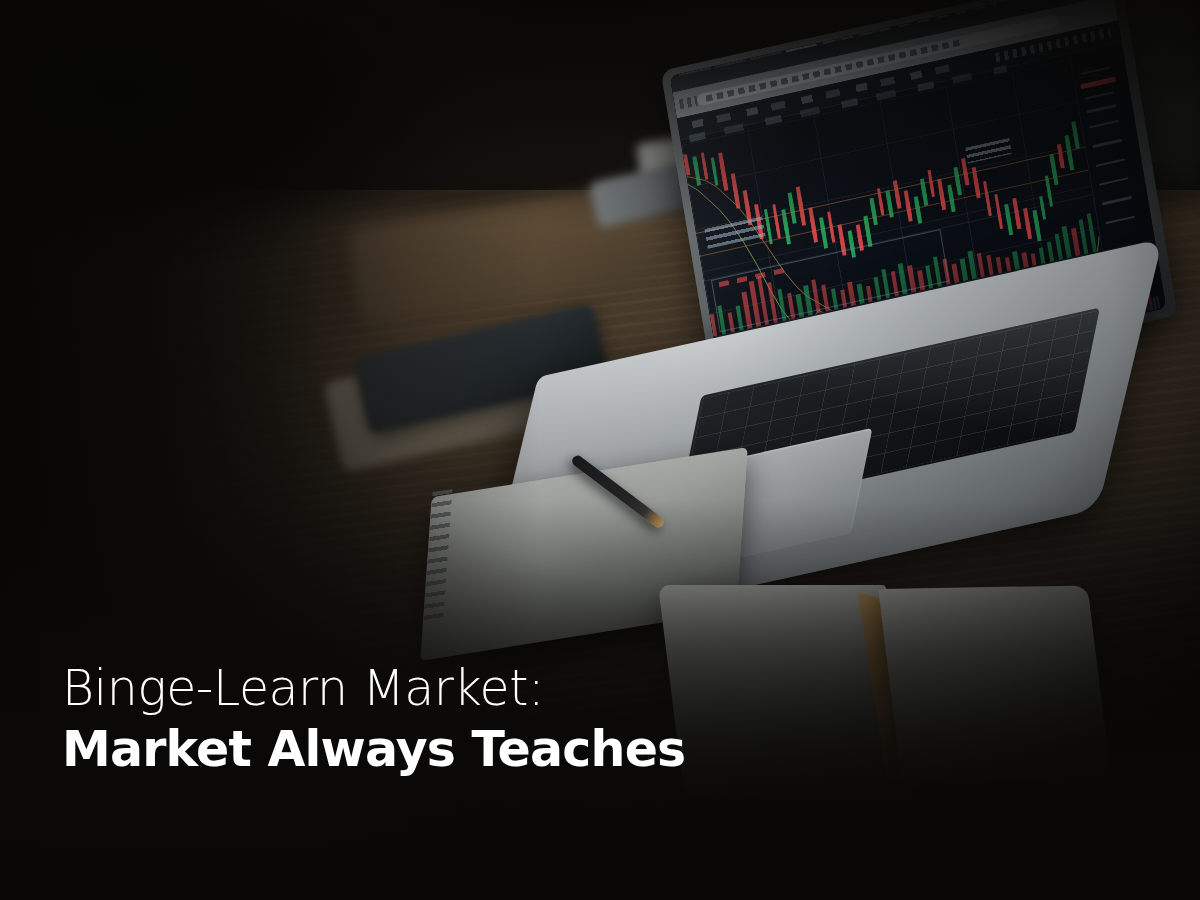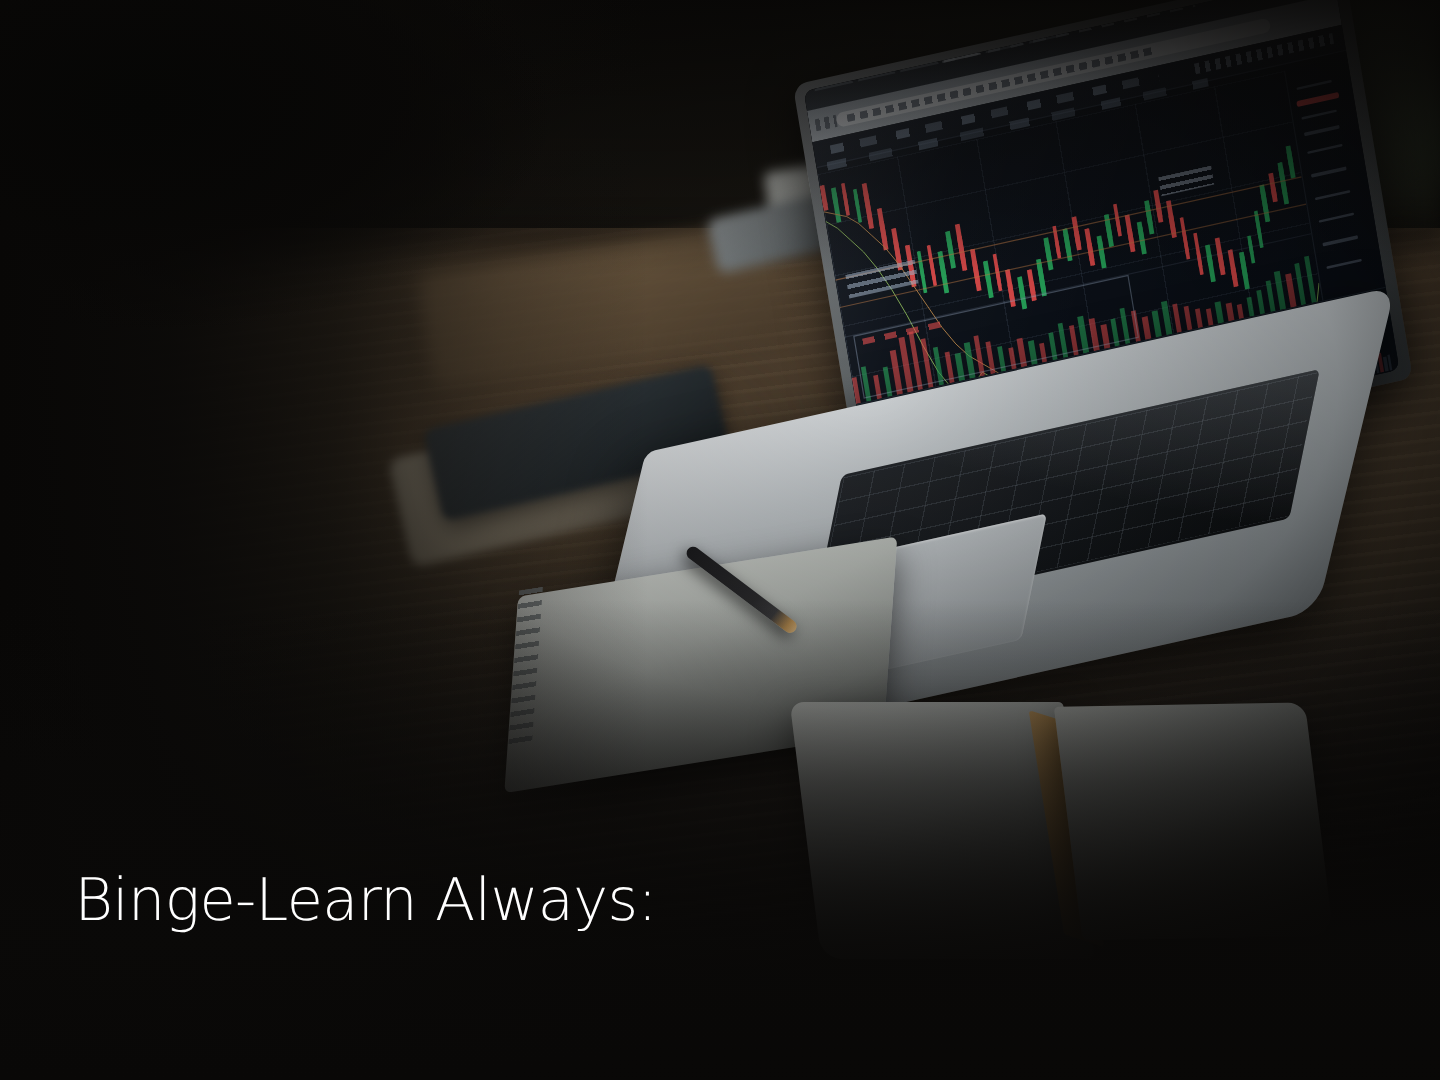--- a/index.html
+++ b/index.html
@@ -907,16 +907,17 @@
 
     <div class="vignette"></div>
     <div class="shade-top"></div>
     <div class="shade-left"></div>
     <div class="shade-bottom"></div>
     <div class="shade-topleft"></div>
   </div>
 
 
   <div class="headline">
-    <div class="hl-line1">Binge-Learn Always:</div>
+    <div class="hl-line1">Binge-Learn Market:</div>
+    <div class="hl-line2">Market Always Teaches</div>
   </div>
 
 </div>
 
 </body></html>

